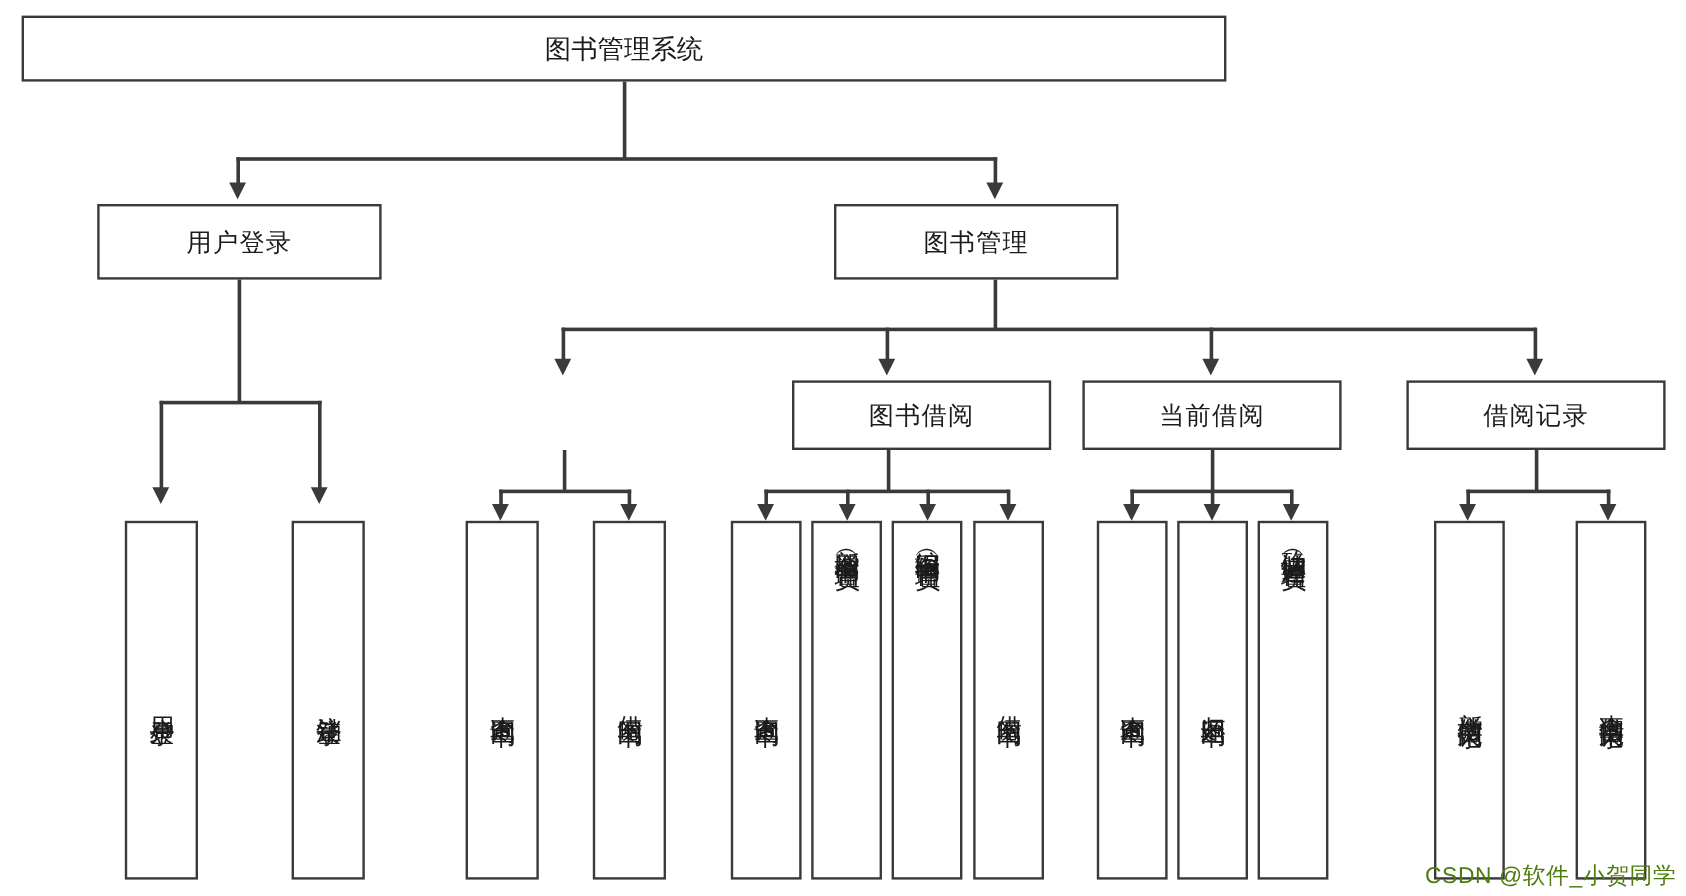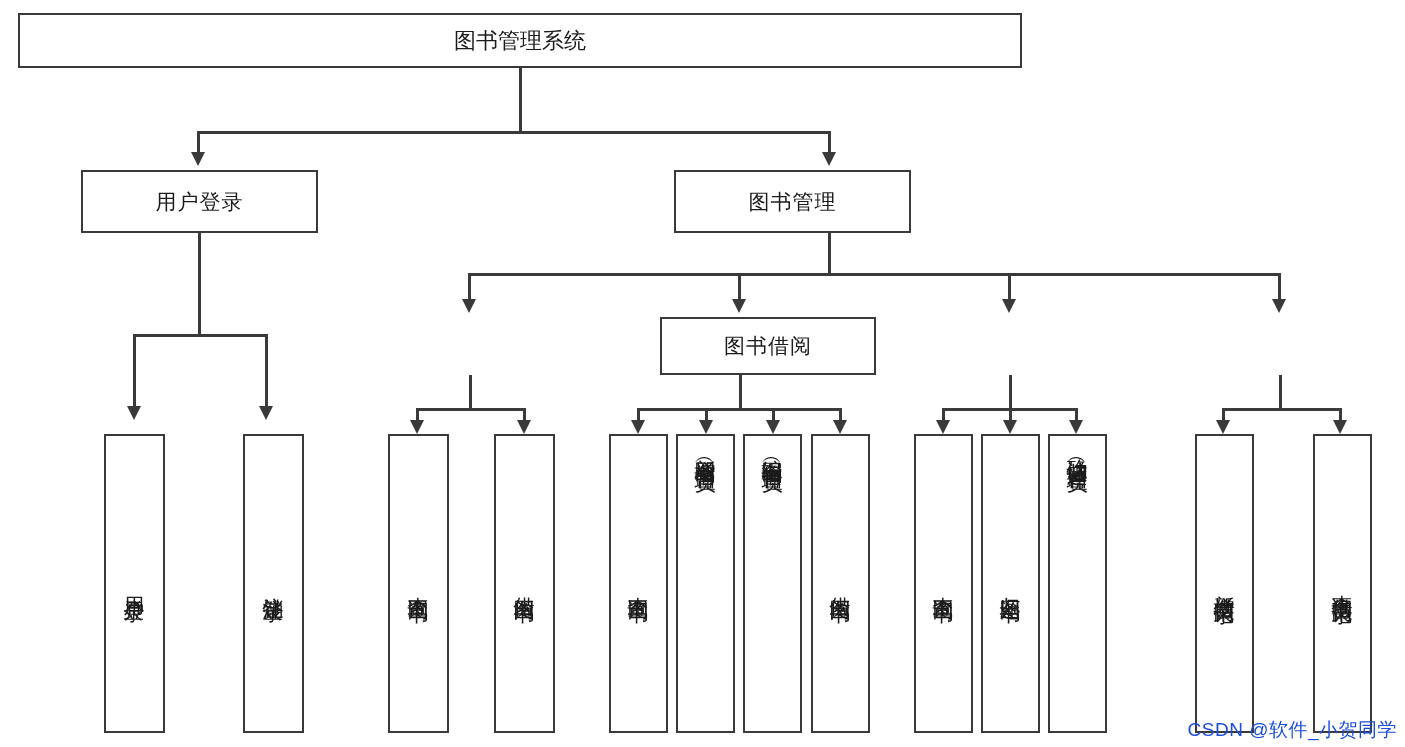--- a/index.html
+++ b/index.html
@@ -62,21 +62,21 @@
     border-left: 7px solid transparent;
     border-right: 7px solid transparent;
     border-top: 14px solid #3a3a3a;
   }
   
   #watermark {
     position: absolute;
     right: 8px;
     bottom: 4px;
     font-size: 19px;
-    color: #1d4ed8;
+    color: #4d7c0f;
     white-space: nowrap;
     letter-spacing: 0.5px;
   }
 </style>
 </head>
 <body>
 
 <div id="canvas">
 
   <div class="node root" style="left:18px; top:13px; width:1004px; height:55px;">
@@ -88,21 +88,21 @@
   <div class="hline" style="left:197px; top:131px; width:634px; height:3px;"></div>
 
   <div class="vline" style="left:197px; top:131px; width:3px; height:23px;"></div>
   <div class="arrow" style="left:191px; top:152px;"></div>
   <div class="vline" style="left:828px; top:131px; width:3px; height:23px;"></div>
   <div class="arrow" style="left:822px; top:152px;"></div>
 
   <div class="node h" style="left:81px; top:170px; width:237px; height:63px;">
     <span>用户登录</span>
   </div>
-  <div class="node h" style="left:674px; top:170px; width:237px; height:63px;align-items:center;">
+  <div class="node h" style="left:695px; top:170px; width:237px; height:63px;align-items:center;">
     <span>图书管理</span>
   </div>
 
   <div class="vline" style="left:198px; top:233px; width:3px; height:103px;"></div>
   <div class="hline" style="left:133px; top:334px; width:135px; height:3px;"></div>
   <div class="vline" style="left:133px; top:334px; width:3px; height:74px;"></div>
   <div class="arrow" style="left:127px; top:406px;"></div>
   <div class="vline" style="left:265px; top:334px; width:3px; height:74px;"></div>
   <div class="arrow" style="left:259px; top:406px;"></div>
 
@@ -113,20 +113,26 @@
   <div class="vline" style="left:738px; top:273px; width:3px; height:28px;"></div>
   <div class="arrow" style="left:732px; top:299px;"></div>
   <div class="vline" style="left:1008px; top:273px; width:3px; height:28px;"></div>
   <div class="arrow" style="left:1002px; top:299px;"></div>
   <div class="vline" style="left:1278px; top:273px; width:3px; height:28px;"></div>
   <div class="arrow" style="left:1272px; top:299px;"></div>
 
   <div class="node h" style="left:660px; top:317px; width:216px; height:58px;">
     <span>图书借阅</span>
   </div>
+  <div class="node h" style="left:902px; top:317px; width:216px; height:58px;">
+    <span>当前借阅</span>
+  </div>
+  <div class="node h" style="left:1172px; top:317px; width:216px; height:58px;">
+    <span>借阅记录</span>
+  </div>
 
   <div class="vline" style="left:469px; top:375px; width:3px; height:35px;"></div>
   <div class="hline" style="left:416px; top:408px; width:110px; height:3px;"></div>
   <div class="vline" style="left:416px; top:408px; width:3px; height:14px;"></div>
   <div class="arrow" style="left:410px; top:420px;"></div>
   <div class="vline" style="left:523px; top:408px; width:3px; height:14px;"></div>
   <div class="arrow" style="left:517px; top:420px;"></div>
 
   <div class="vline" style="left:739px; top:375px; width:3px; height:35px;"></div>
   <div class="hline" style="left:637px; top:408px; width:204px; height:3px;"></div>

